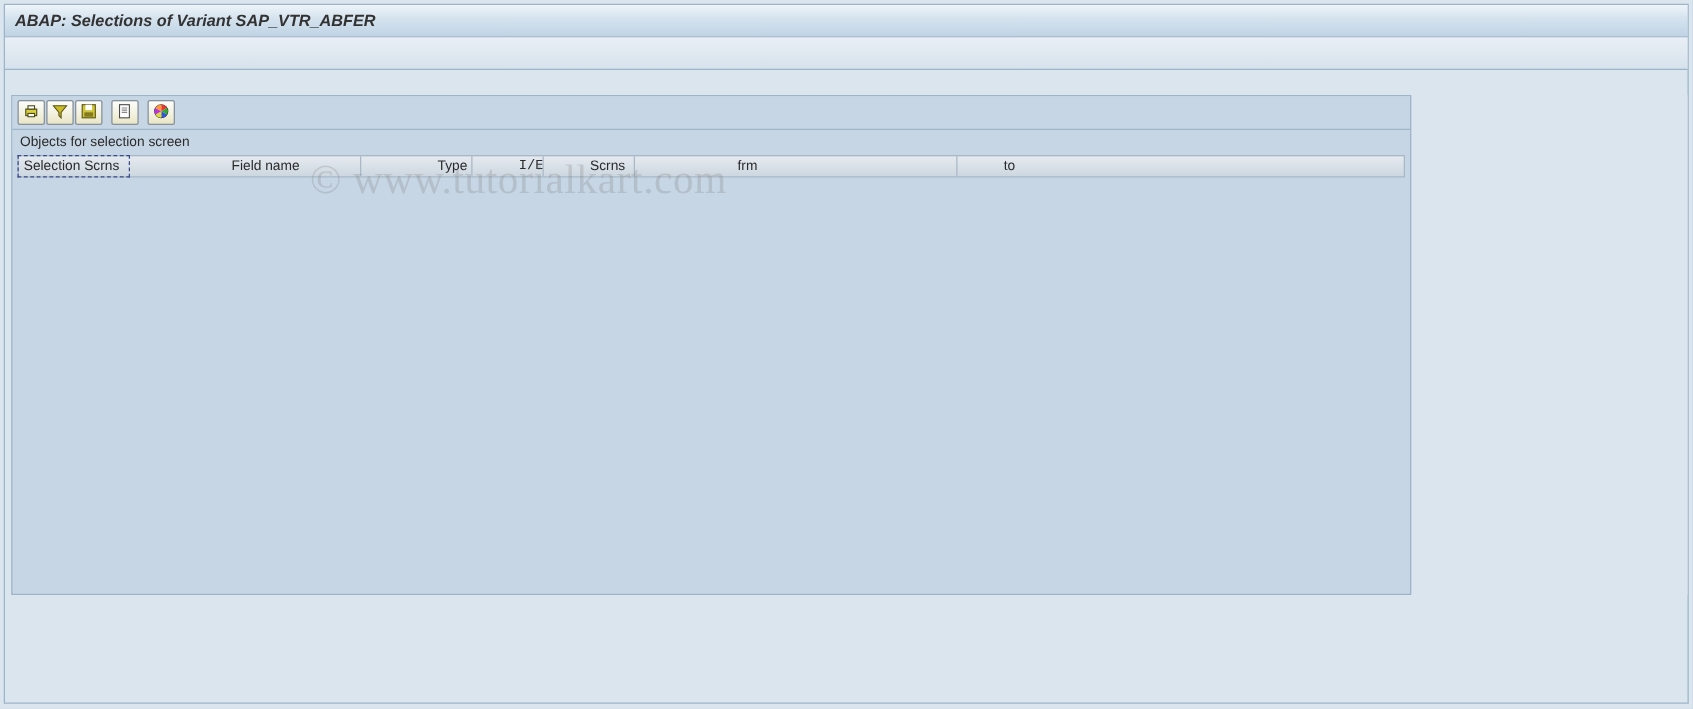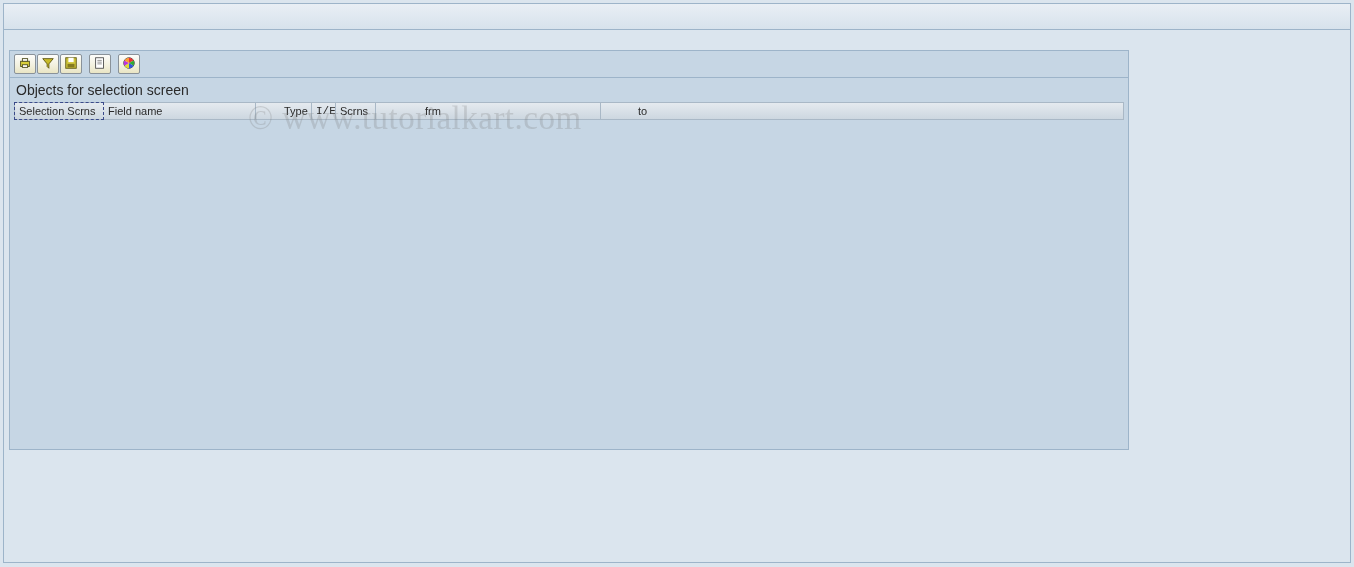--- a/index.html
+++ b/index.html
@@ -70,44 +70,44 @@
       justify-content: center;
       cursor: pointer;
       margin-right: 1px;
     }
     .toolbar-sep {
       width: 6px;
     }
     .section-label {
       padding: 4px 6px;
       color: #2a2a2a;
-      font-size: 14px;
+      font-size: 11px;
       background: #c6d6e4;
     }
     .table-head {
       display: flex;
       border: 1px solid #a9b8c6;
       margin: 0 4px;
       background: linear-gradient(to bottom, #e5eaef 0%, #cdd7e0 100%);
       height: 18px;
+      gap: 33px;
     }
     .col {
       border-right: 1px solid #a9b8c6;
       padding: 2px 4px;
       font-size: 11px;
       color: #2a2a2a;
       white-space: nowrap;
       overflow: hidden;
     }
     .col:last-child {
       border-right: none;
-      margin-left: 33px;
     }
     .col-scrns { width: 90px; border: 1px dashed #3a4a8a; margin: -1px 0 -1px -1px; height: 18px; }
-    .col-field { width: 152px; }
+    .col-field { width: 152px; text-align: center; }
     .col-type  { width: 32px; margin-left: 24px; }
     .col-ie    { width: 24px; font-family: Liberation Mono, monospace; }
     .col-option{ width: 40px; }
     .col-frm   { width: 180px; margin-left: 45px; }
     .col-to    { width: 210px; }
 
     .watermark {
       position: absolute;
       top: 50px;
       left: 244px;
@@ -122,20 +122,23 @@
     .toolbar-btn svg {
       width: 14px;
       height: 14px;
     }
   </style>
 </head>
 <body>
 
 <div class="outer-container">
 
+  <div class="title-bar">
+    <span class="title-text">ABAP: Selections of Variant SAP_VTR_ABFER</span>
+  </div>
 
   <div class="app-toolbar"></div>
 
   <div class="content-area">
 
     <div class="watermark">© www.tutorialkart.com</div>
 
     <div class="inner-panel">
 
       <div class="toolbar">

